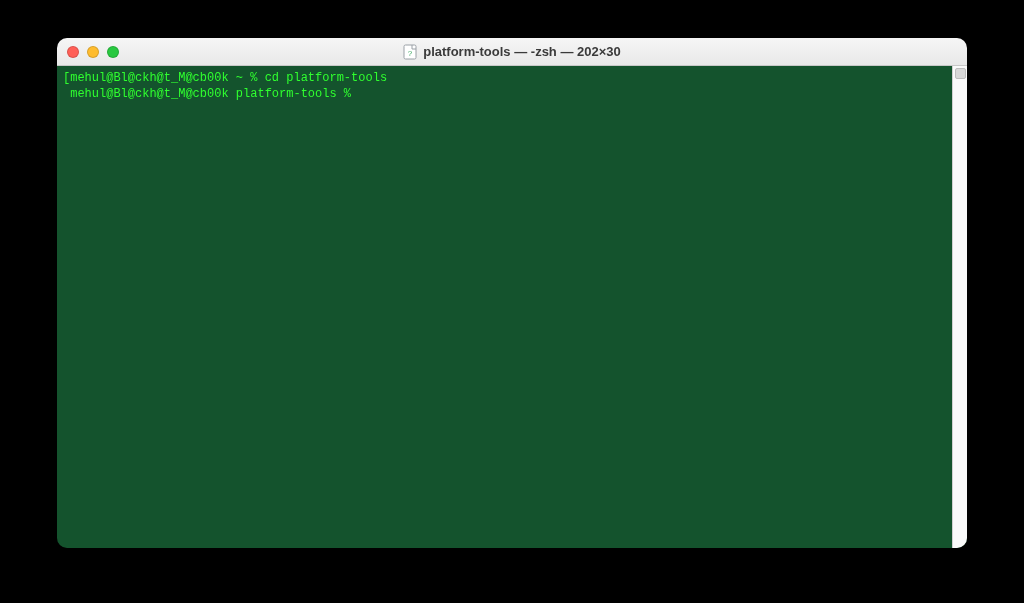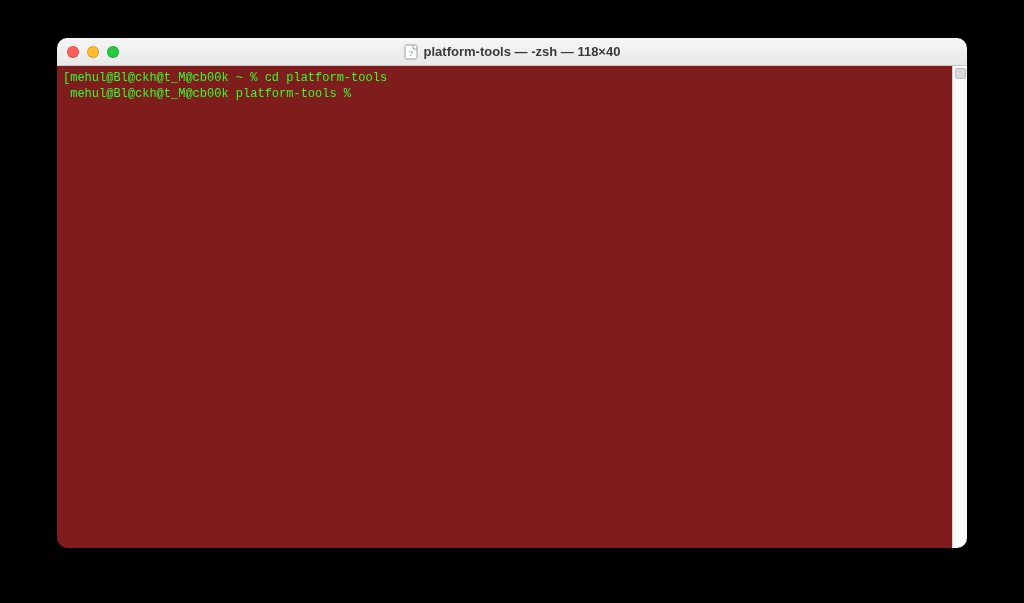--- a/index.html
+++ b/index.html
@@ -63,21 +63,21 @@
       align-items: center;
       justify-content: center;
     }
     .title-text {
       font-size: 13px;
       font-weight: 600;
       color: #3a3a3a;
     }
     .terminal-body {
       flex: 1;
-      background: #7f1d1d;
+      background: #14532d;
       position: relative;
       display: flex;
       gap: 9px;
     }
     .terminal-content {
       flex: 1;
       padding: 4px 6px;
       font-family: "Menlo", "Monaco", "Courier New", monospace;
       font-size: 12px;
       line-height: 16px;
@@ -123,21 +123,21 @@
       <div class="tl max"></div>
     </div>
     <div class="title-wrap">
       <span class="title-icon">
         <svg width="14" height="16" viewBox="0 0 14 16">
           <rect x="1" y="1" width="12" height="14" rx="1.5" fill="#fff" stroke="#9aa0a6" stroke-width="1"></rect>
           <path d="M9 1 L9 5 L13 5" fill="none" stroke="#9aa0a6" stroke-width="1"></path>
           <text x="7" y="12" font-size="8" text-anchor="middle" fill="#4a6" font-family="sans-serif">?</text>
         </svg>
       </span>
-      <span class="title-text">platform-tools — -zsh — 118×40</span>
+      <span class="title-text">platform-tools — -zsh — 202×30</span>
     </div>
   </div>
 
   <div class="terminal-body">
     <div class="terminal-content"><span class="line"><span class="bracket">[</span><span class="prompt">mehul@Bl@ckh@t_M@cb00k</span> <span class="prompt">~</span><span class="prompt"> % </span><span class="cmd">cd platform-tools</span></span><span class="line"><span class="bracket"> </span><span class="prompt">mehul@Bl@ckh@t_M@cb00k</span> <span class="prompt">platform-tools</span><span class="prompt"> % </span><span class="cmd"></span><span class="cursor-block"></span></span></div>
     <div class="scrollbar-track">
       <div class="scrollbar-end-icon"></div>
     </div>
   </div>
 </div>

